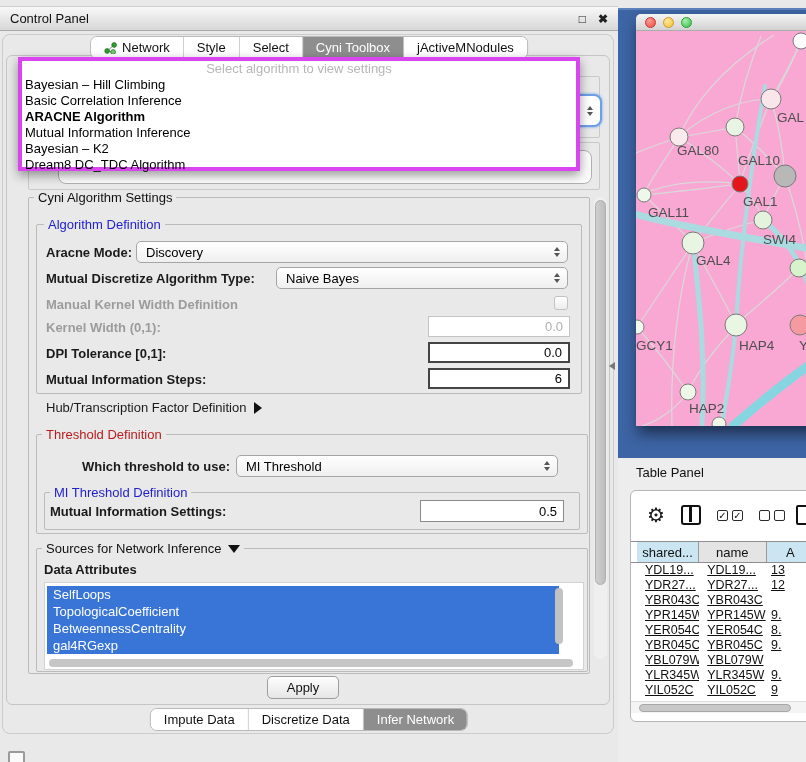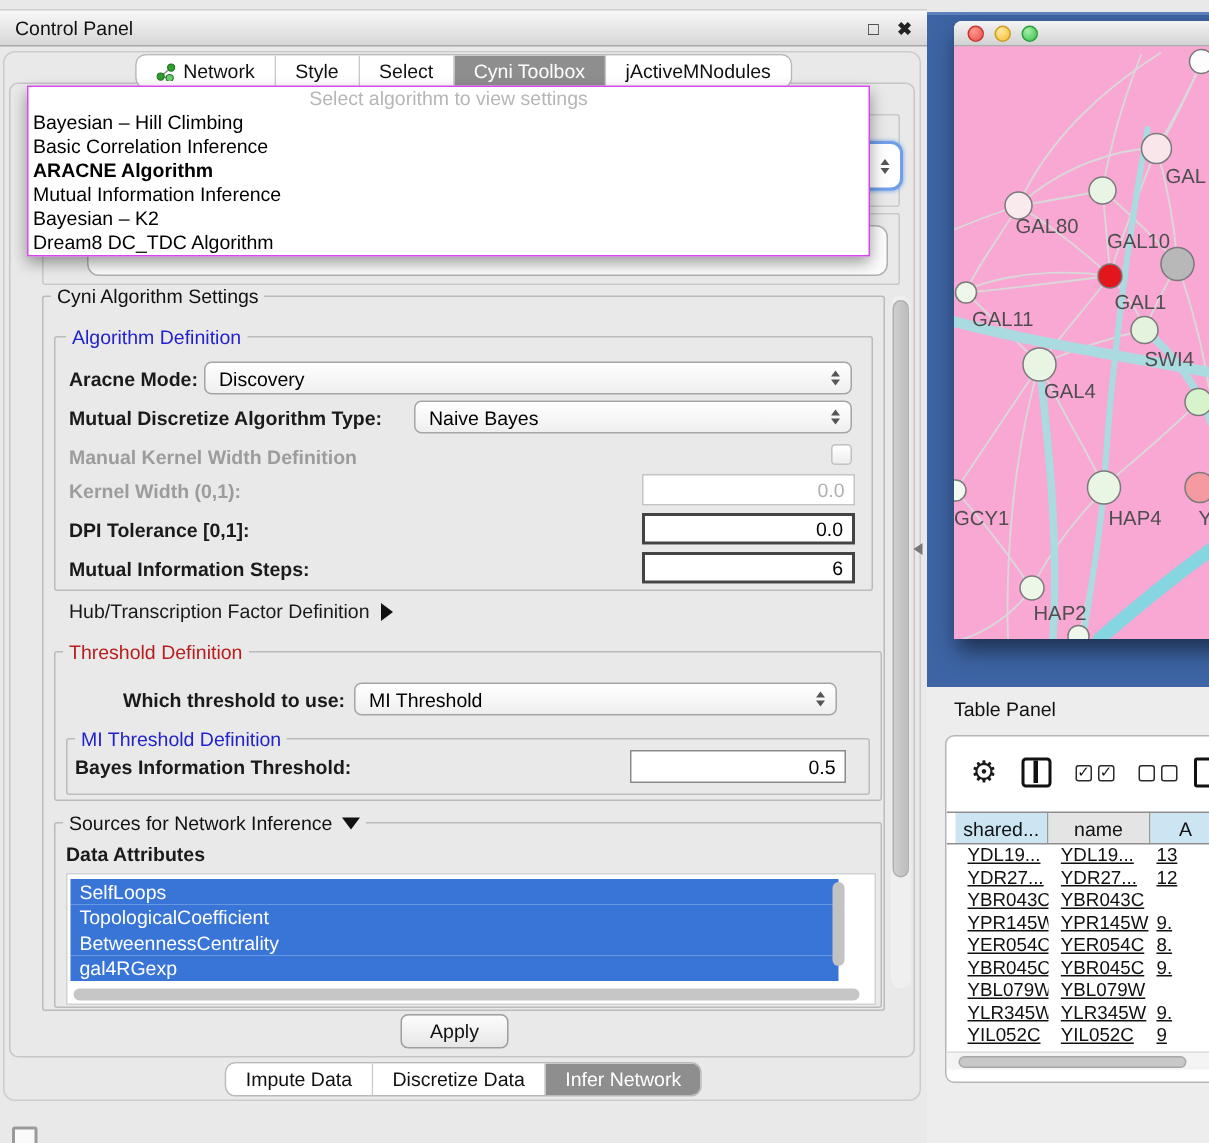--- a/index.html
+++ b/index.html
@@ -27,21 +27,21 @@
   .ghost-gb { position:absolute; border:1px solid #c9c9c9; border-radius:2px; z-index:1; }
   #ghost-gb1 { left:28px; top:76px; width:572px; height:62px; }
   #ghost-gb2 { left:28px; top:142px; width:572px; height:48px; }
   #ghost-combo1 { position:absolute; left:470px; top:94px; width:132px; height:33px; z-index:1;
     border:2px solid #6f9fe8; border-radius:8px; background:#ffffff; box-shadow:0 0 3px #6f9fe8; }
   #ghost-combo2 { position:absolute; left:58px; top:150px; width:534px; height:34px; z-index:1;
     border:1px solid #b0b0b0; border-radius:8px; background:#fcfcfc; }
 
   
   .popup { position:absolute; left:18px; top:57px; width:562px; height:114px; background:#ffffff;
-    border:1px solid #d946ef; box-shadow:0 4px 10px rgba(0,0,0,0.4); z-index:10; }
+    border:4px solid #d946ef; box-shadow:0 4px 10px rgba(0,0,0,0.4); z-index:10; }
   .popup-prompt { height:16px; line-height:16px; text-align:center; color:#b6b6b6; font-size:13px; }
   .popup-item { height:16px; line-height:16px; padding-left:3px; font-size:13px; color:#000; }
   .popup-item.bold { font-weight:700; }
 
   
   .gb { position:absolute; border:1px solid #bbbbbb; border-radius:2px; z-index:2; }
   .legend { position:absolute; z-index:3; background:#e9e9e9; padding:0 4px; font-size:13px; color:#111; white-space:nowrap; }
   #gb-cyni   { left:28px; top:197px; width:562px; height:477px; }
   #lg-cyni   { left:34px; top:190px; }
   #gb-algdef { left:36px; top:224px; width:546px; height:170px; }
@@ -248,21 +248,21 @@
   <div class="combo" id="combo-which">
     <span>MI Threshold</span>
     <span class="spin">
         <span class="tri-up"></span>
         <span class="tri-dn"></span>
       </span>
   </div>
 
   <div class="gb" id="gb-mithr"></div>
   <span class="legend" id="lg-mithr">MI Threshold Definition</span>
-  <span class="lbl" id="lbl-mithr-l">Bayes Information Threshold:</span>
+  <span class="lbl" id="lbl-mithr-l">Mutual Information Settings:</span>
   <input class="numfld" id="fld-mithr" value="0.5" style="">
 
   <div class="gb" id="gb-src"></div>
   <span class="legend" id="lg-src">
     <span>Sources for Network Inference</span>
     <span class="tri-down"></span>
   </span>
   <span class="lbl" id="lbl-attrs">Data Attributes</span>
 
   <div class="attr-list">

